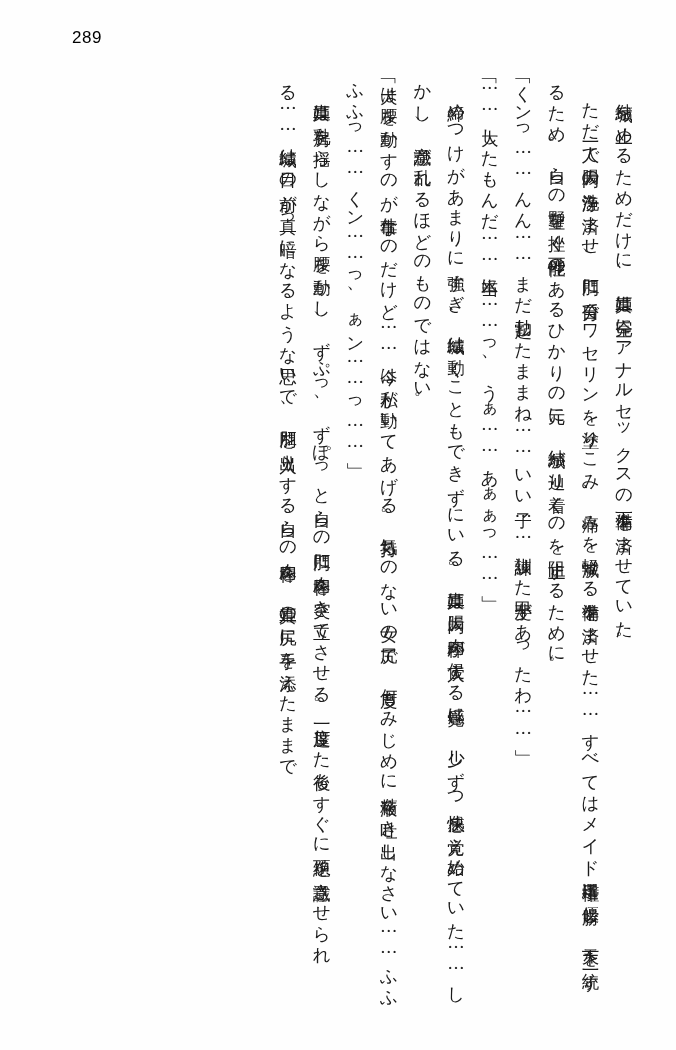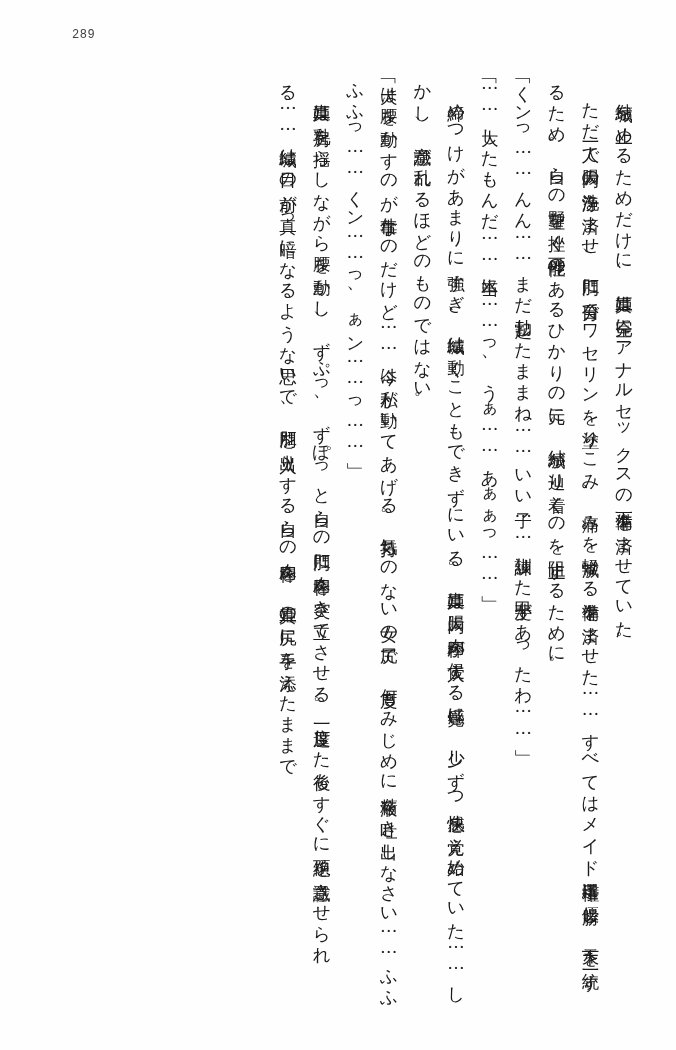--- a/index.html
+++ b/index.html
@@ -17,24 +17,24 @@
     height: 1050px;
     overflow: hidden;
     background: #fefefe;
     box-sizing: border-box;
   }
   
   .page-number {
     position: absolute;
     top: 28px;
     left: 72px;
-    font-size: 12px;
+    font-size: 17px;
     letter-spacing: 0.5px;
-    color: #404040;
-    font-family: Liberation Mono, monospace;
+    color: #000000;
+    font-family: Liberation Sans, sans-serif;
   }
   
   .text-block {
     position: absolute;
     top: 72px;
     left: 40px;
     right: 36px;
     height: 930px;
     writing-mode: vertical-rl;
     -webkit-writing-mode: vertical-rl;

